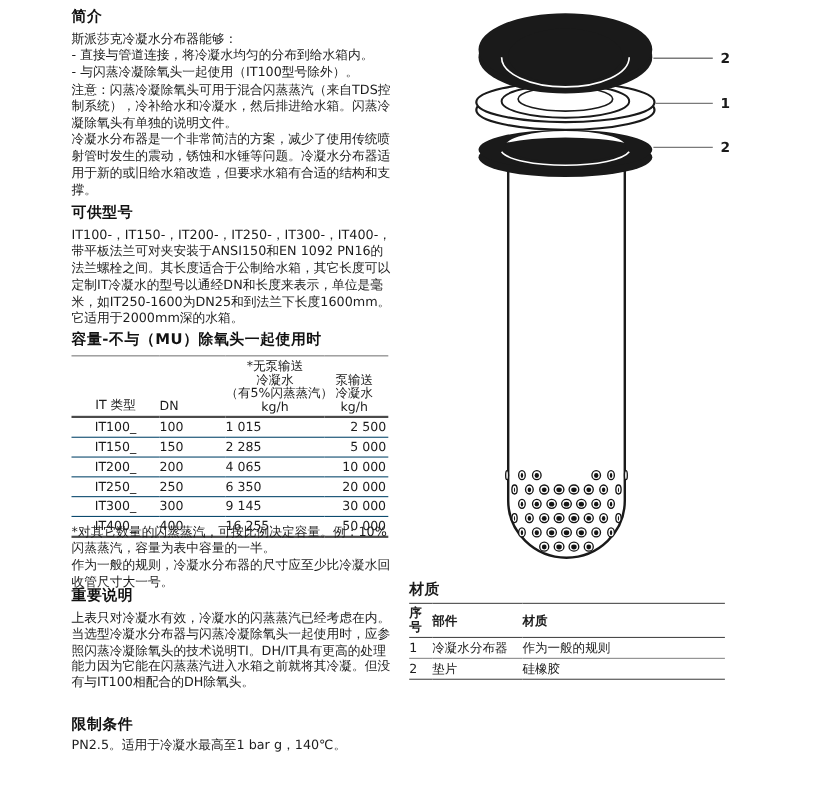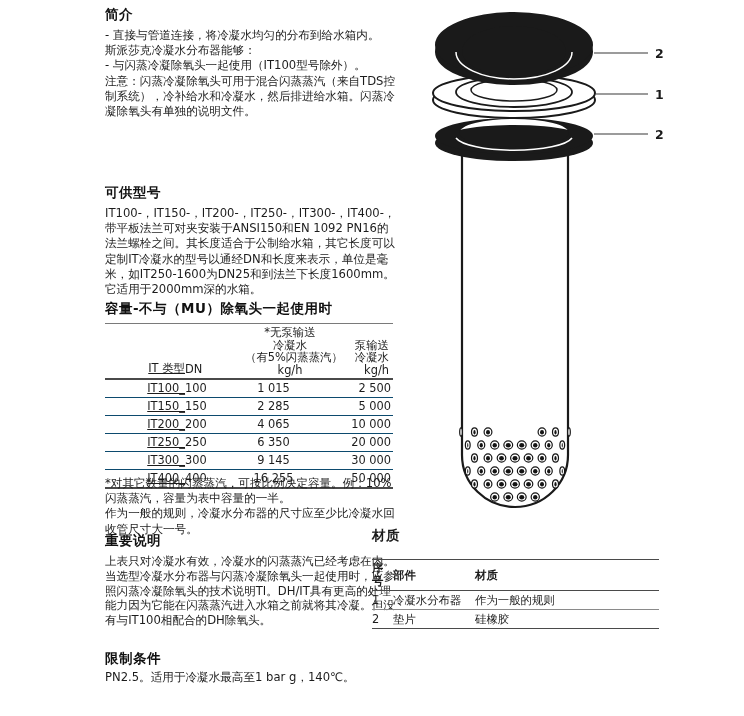--- a/index.html
+++ b/index.html
@@ -1,59 +1,60 @@
 <!DOCTYPE html>
 <html><head>
 <meta charset="utf-8">
 <style>
   html,body{margin:0;padding:0;}
   body{
     width:744px;height:716px;position:relative;overflow:hidden;
     background:#ffffff;color:#1c1c1c;
     font-family:"DejaVu Sans","Liberation Sans",sans-serif;
   }
-  .sec{position:absolute;left:65px;width:294px;margin-left:40px;}
+  .sec{position:absolute;left:65px;width:294px;}
   .sec h2{font-size:13.5px;font-weight:bold;margin:0 0 4px 0;letter-spacing:0.5px;color:#111;}
   .sec p{font-size:11.6px;line-height:15.2px;margin:0;}
   
   table{border-collapse:collapse;table-layout:fixed;}
   .cap-table{width:288px;margin-top:5px;font-size:11.4px;}
   .cap-table th{font-weight:normal;vertical-align:bottom;padding:2px 0 2px 0;}
   .cap-table thead tr{border-top:1px solid #7a7a7a;border-bottom:2px solid #4a4a4a;}
   .cap-table th div{line-height:12.5px;white-space:nowrap;}
-  .cap-table .c1{width:80px;text-align:right;text-decoration:underline;}
+  .cap-table .c1{width:80px;text-align:center;}
   .cap-table .c2{width:60px;text-align:left;}
   .cap-table .c3{width:90px;text-align:center;}
   .cap-table .c4{width:58px;}
-  .cap-table th.c4 div{text-align:right;padding-right:4px;}
+  .cap-table th.c4 div{text-align:center;padding-right:4px;}
   .cap-table tbody td{padding:2px 0;line-height:13px;border-bottom:1px solid #0c4a6e;}
   .cap-table tbody tr:last-child td{border-bottom:2px solid #4a4a4a;}
-  .cap-table td.c3{text-align:center;padding-right:33px;}
+  .cap-table td.c3{text-align:left;padding-right:33px;}
   .cap-table td.c4{text-align:right;padding-right:2px;}
   
   .mat-sec{position:absolute;left:372px;top:527px;width:287px;}
-  .mat-table{width:287px;margin-top:14px;font-size:11.4px;}
+  .mat-table{width:287px;margin-top:3px;font-size:11.4px;}
   .mat-table th{font-weight:bold;text-align:left;padding:2px 0;line-height:13px;}
   .mat-table thead tr{border-top:1.5px solid #4a4a4a;border-bottom:1px solid #4a4a4a;}
   .mat-table td{padding:2.5px 0;line-height:13px;border-bottom:1px solid #8a8a8a;}
   .mat-table tbody tr:last-child td{border-bottom:1.5px solid #4a4a4a;}
   .mat-table .m1{width:21px;}
   .mat-table .m2{width:82px;}
   .mat-table .m3{width:184px;}
   .diagram{position:absolute;left:420px;top:0;width:324px;height:560px;}
 </style>
 </head>
 <body>
 
 <div class="sec" style="top:6px">
   <h2>简介</h2>
+  <p>斯派莎克冷凝水分布器能够：</p>
   <p>- 直接与管道连接，将冷凝水均匀的分布到给水箱内。</p>
-  <p>斯派莎克冷凝水分布器能够：</p>
   <p>- 与闪蒸冷凝除氧头一起使用（IT100型号除外）。</p>
   <p>注意：闪蒸冷凝除氧头可用于混合闪蒸蒸汽（来自TDS控制系统），冷补给水和冷凝水，然后排进给水箱。闪蒸冷凝除氧头有单独的说明文件。</p>
+  <p>冷凝水分布器是一个非常简洁的方案，减少了使用传统喷射管时发生的震动，锈蚀和水锤等问题。冷凝水分布器适用于新的或旧给水箱改造，但要求水箱有合适的结构和支撑。</p>
 </div>
 
 <div class="sec" style="top:184px">
   <h2>可供型号</h2>
   <p>IT100-，IT150-，IT200-，IT250-，IT300-，IT400-，带平板法兰可对夹安装于ANSI150和EN 1092 PN16的法兰螺栓之间。其长度适合于公制给水箱，其它长度可以定制IT冷凝水的型号以通经DN和长度来表示，单位是毫米，如IT250-1600为DN25和到法兰下长度1600mm。它适用于2000mm深的水箱。</p>
 </div>
 
 <div class="sec" style="top:300px">
   <h2>容量-不与（MU）除氧头一起使用时</h2>
   <table class="cap-table">

